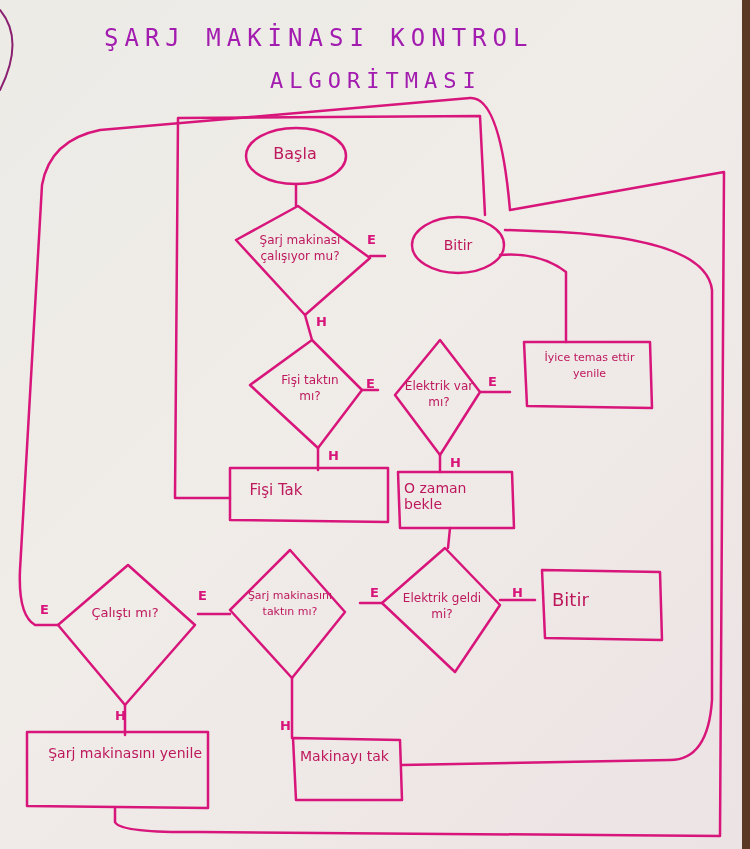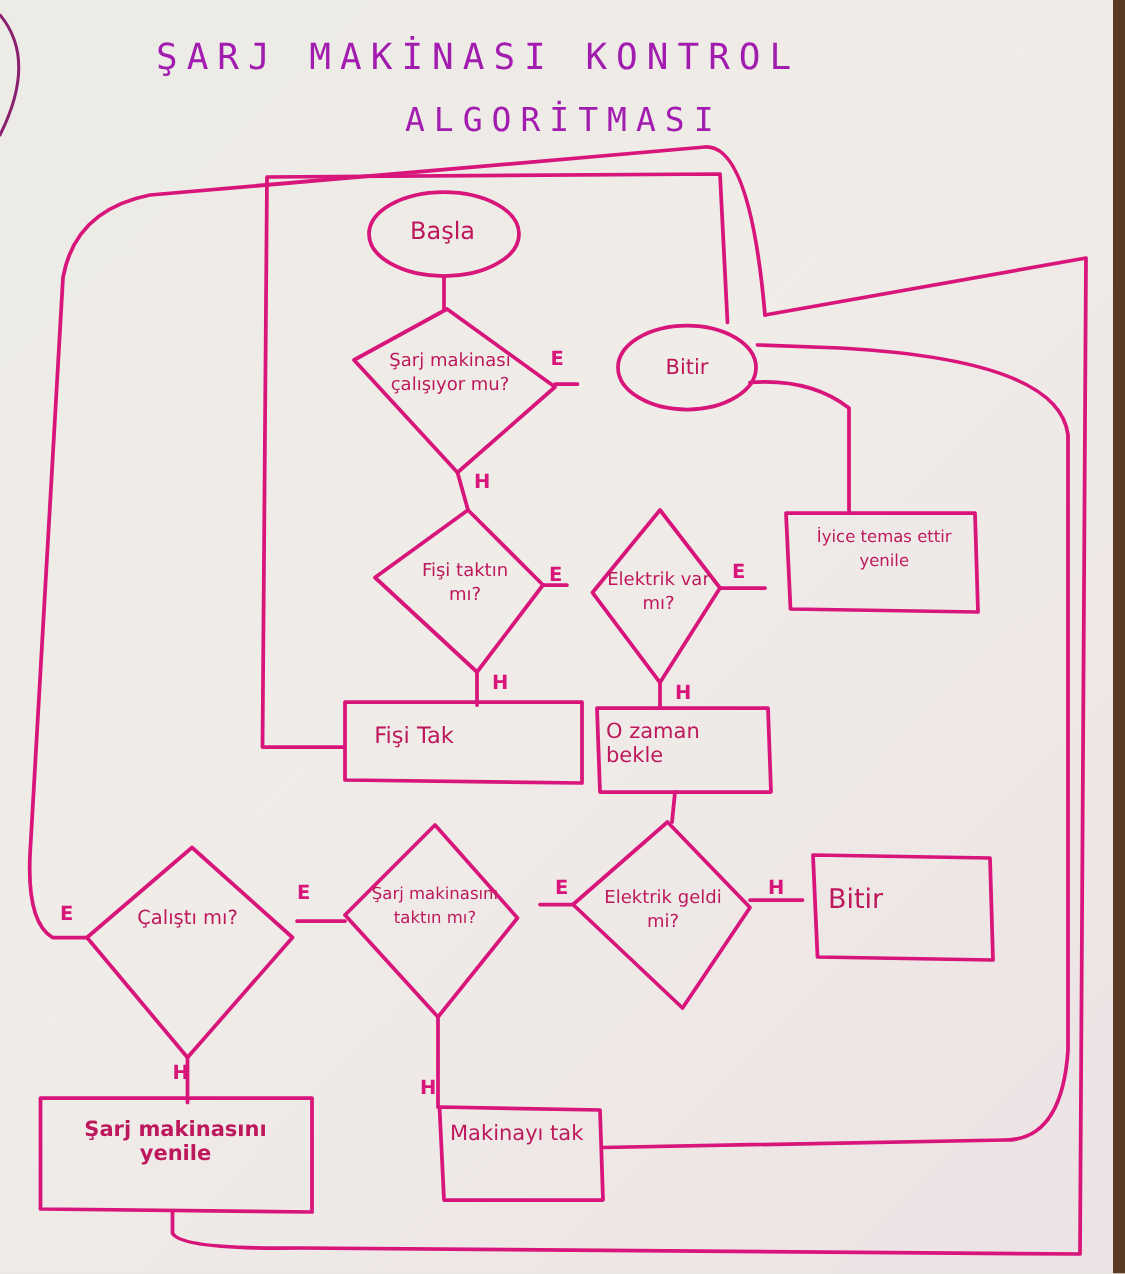--- a/index.html
+++ b/index.html
@@ -77,21 +77,21 @@
 <div class="lbl" style="left:255px;top:232px;width:90px;font-size:12px;">Şarj makinası çalışıyor mu?</div>
 <div class="lbl" style="left:270px;top:372px;width:80px;font-size:12px;">Fişi taktın mı?</div>
 <div class="lbl" style="left:403px;top:378px;width:72px;font-size:12px;">Elektrik var mı?</div>
 <div class="lbl" style="left:532px;top:350px;width:115px;font-size:11px;">İyice temas ettir yenile</div>
 <div class="lbl" style="left:236px;top:482px;width:80px;text-align:center;font-size:15px;">Fişi Tak</div>
 <div class="lbl" style="left:404px;top:480px;width:90px;text-align:left;font-size:14px;">O zaman bekle</div>
 <div class="lbl" style="left:398px;top:590px;width:88px;font-size:12px;">Elektrik geldi mi?</div>
 <div class="lbl" style="left:552px;top:592px;width:100px;text-align:left;font-size:18px;">Bitir</div>
 <div class="lbl" style="left:244px;top:588px;width:92px;font-size:11px;">Şarj makinasını taktın mı?</div>
 <div class="lbl" style="left:80px;top:605px;width:90px;font-size:13px;">Çalıştı mı?</div>
-<div class="lbl" style="left:32px;top:745px;width:170px;text-align:center;font-size:14px;font-weight:bold;">Şarj makinasını yenile</div>
+<div class="lbl" style="left:32px;top:745px;width:170px;text-align:right;font-size:14px;">Şarj makinasını yenile</div>
 <div class="lbl" style="left:300px;top:748px;width:95px;text-align:left;font-size:14px;">Makinayı tak</div>
 
 <div class="mark" style="left:367px;top:232px;">E</div>
 <div class="mark" style="left:316px;top:314px;">H</div>
 <div class="mark" style="left:366px;top:376px;">E</div>
 <div class="mark" style="left:488px;top:374px;">E</div>
 <div class="mark" style="left:328px;top:448px;">H</div>
 <div class="mark" style="left:450px;top:455px;">H</div>
 <div class="mark" style="left:370px;top:585px;">E</div>
 <div class="mark" style="left:512px;top:585px;">H</div>

